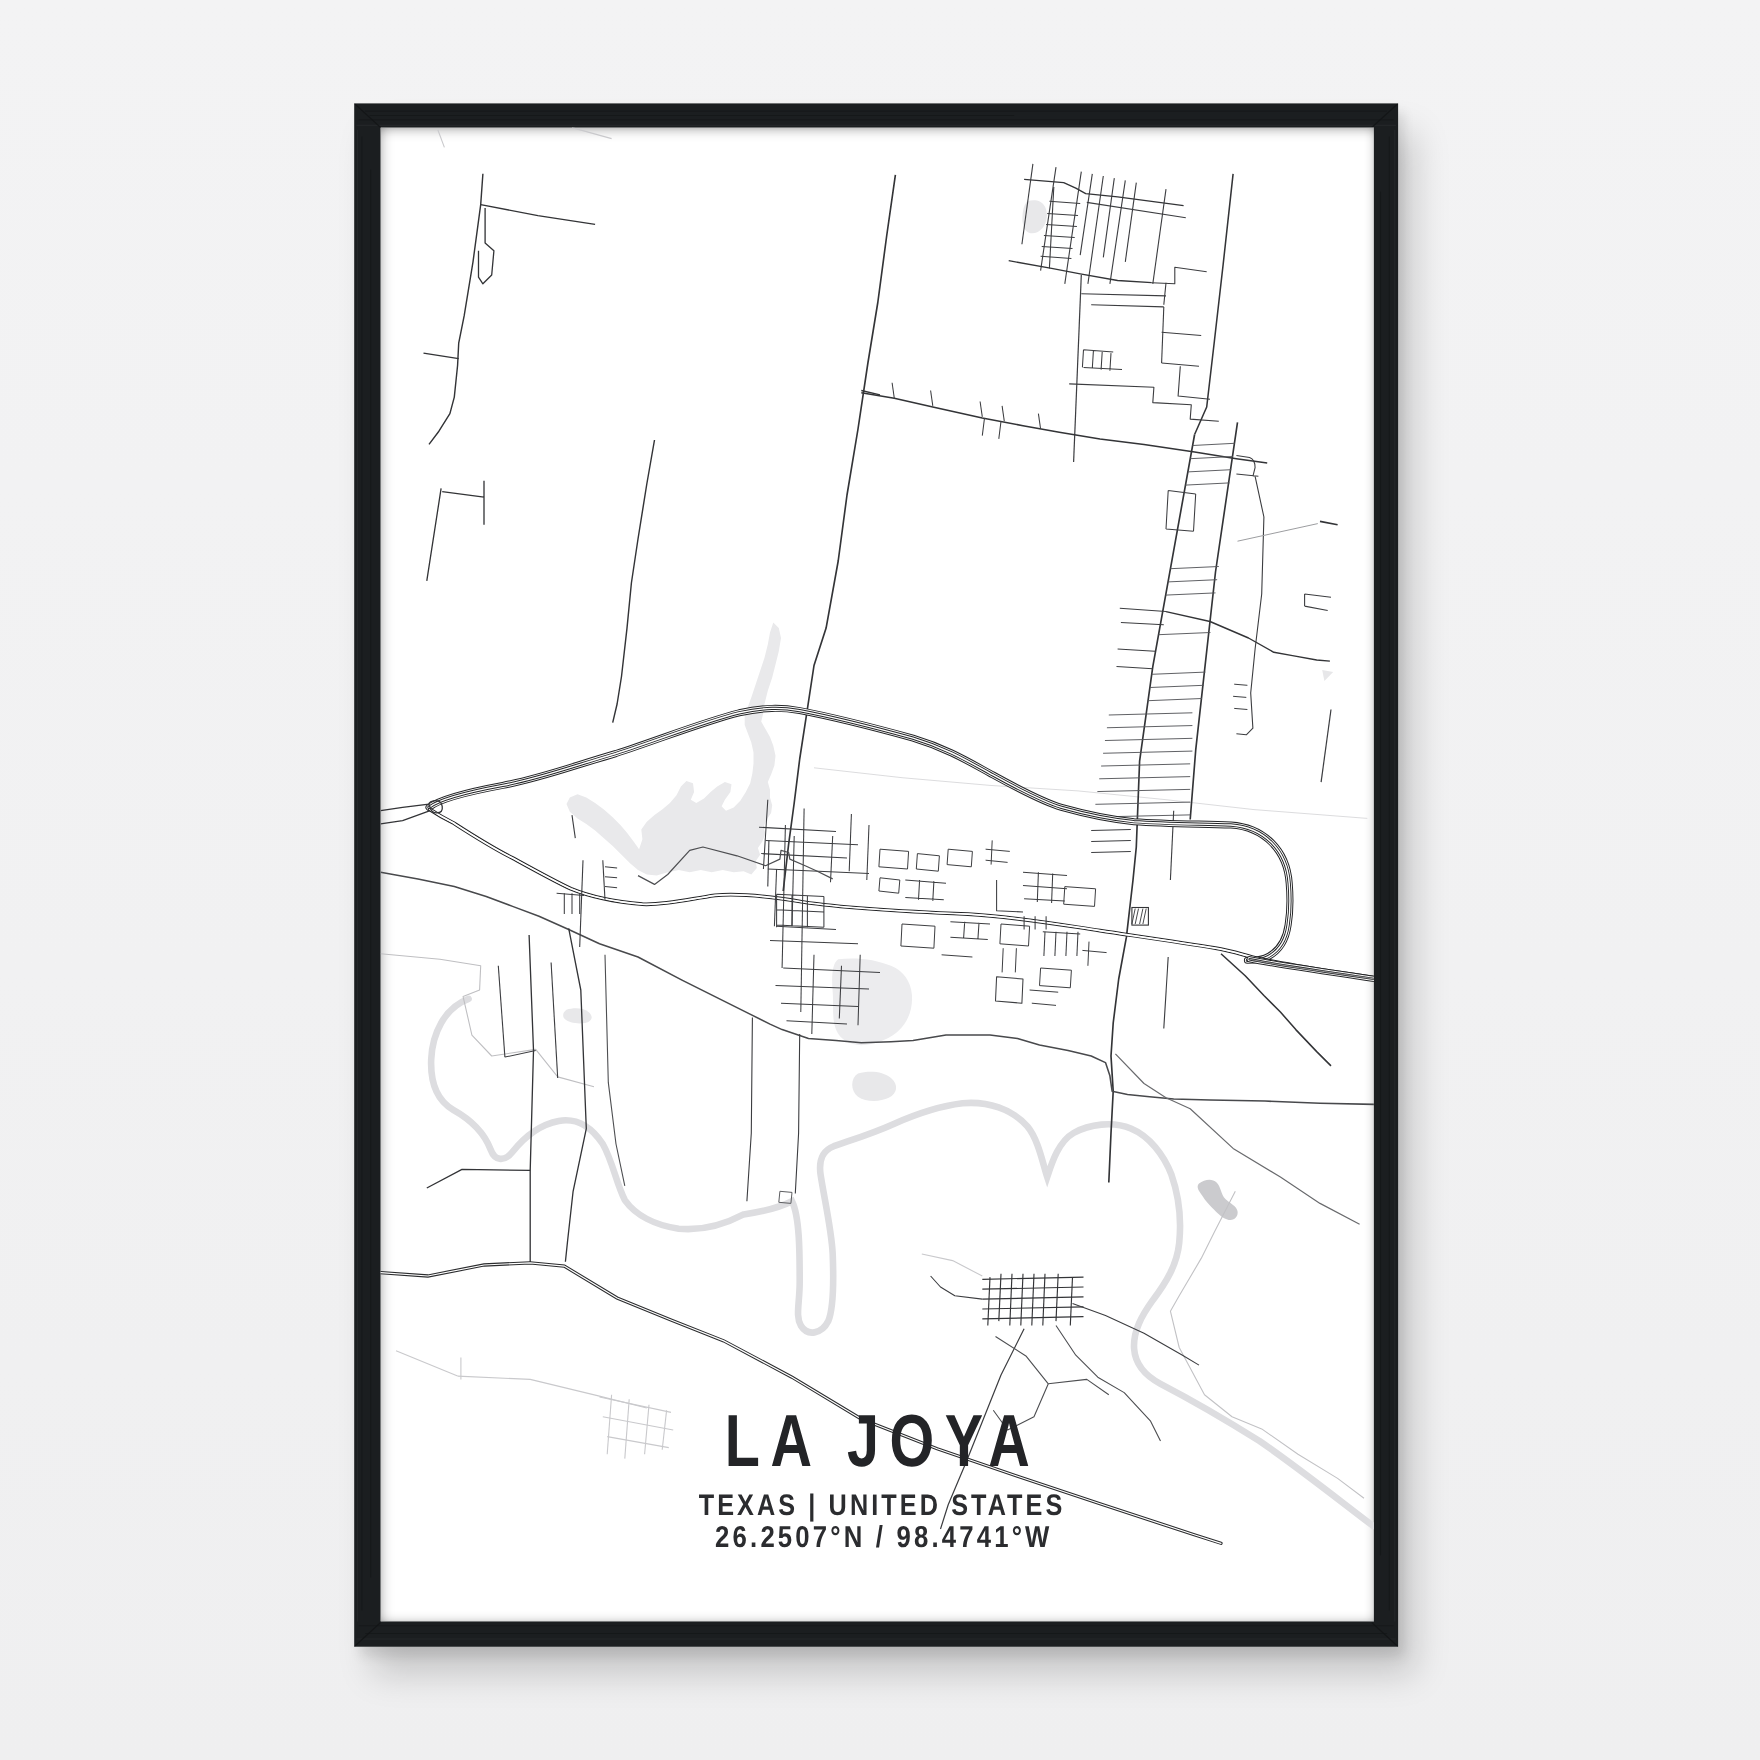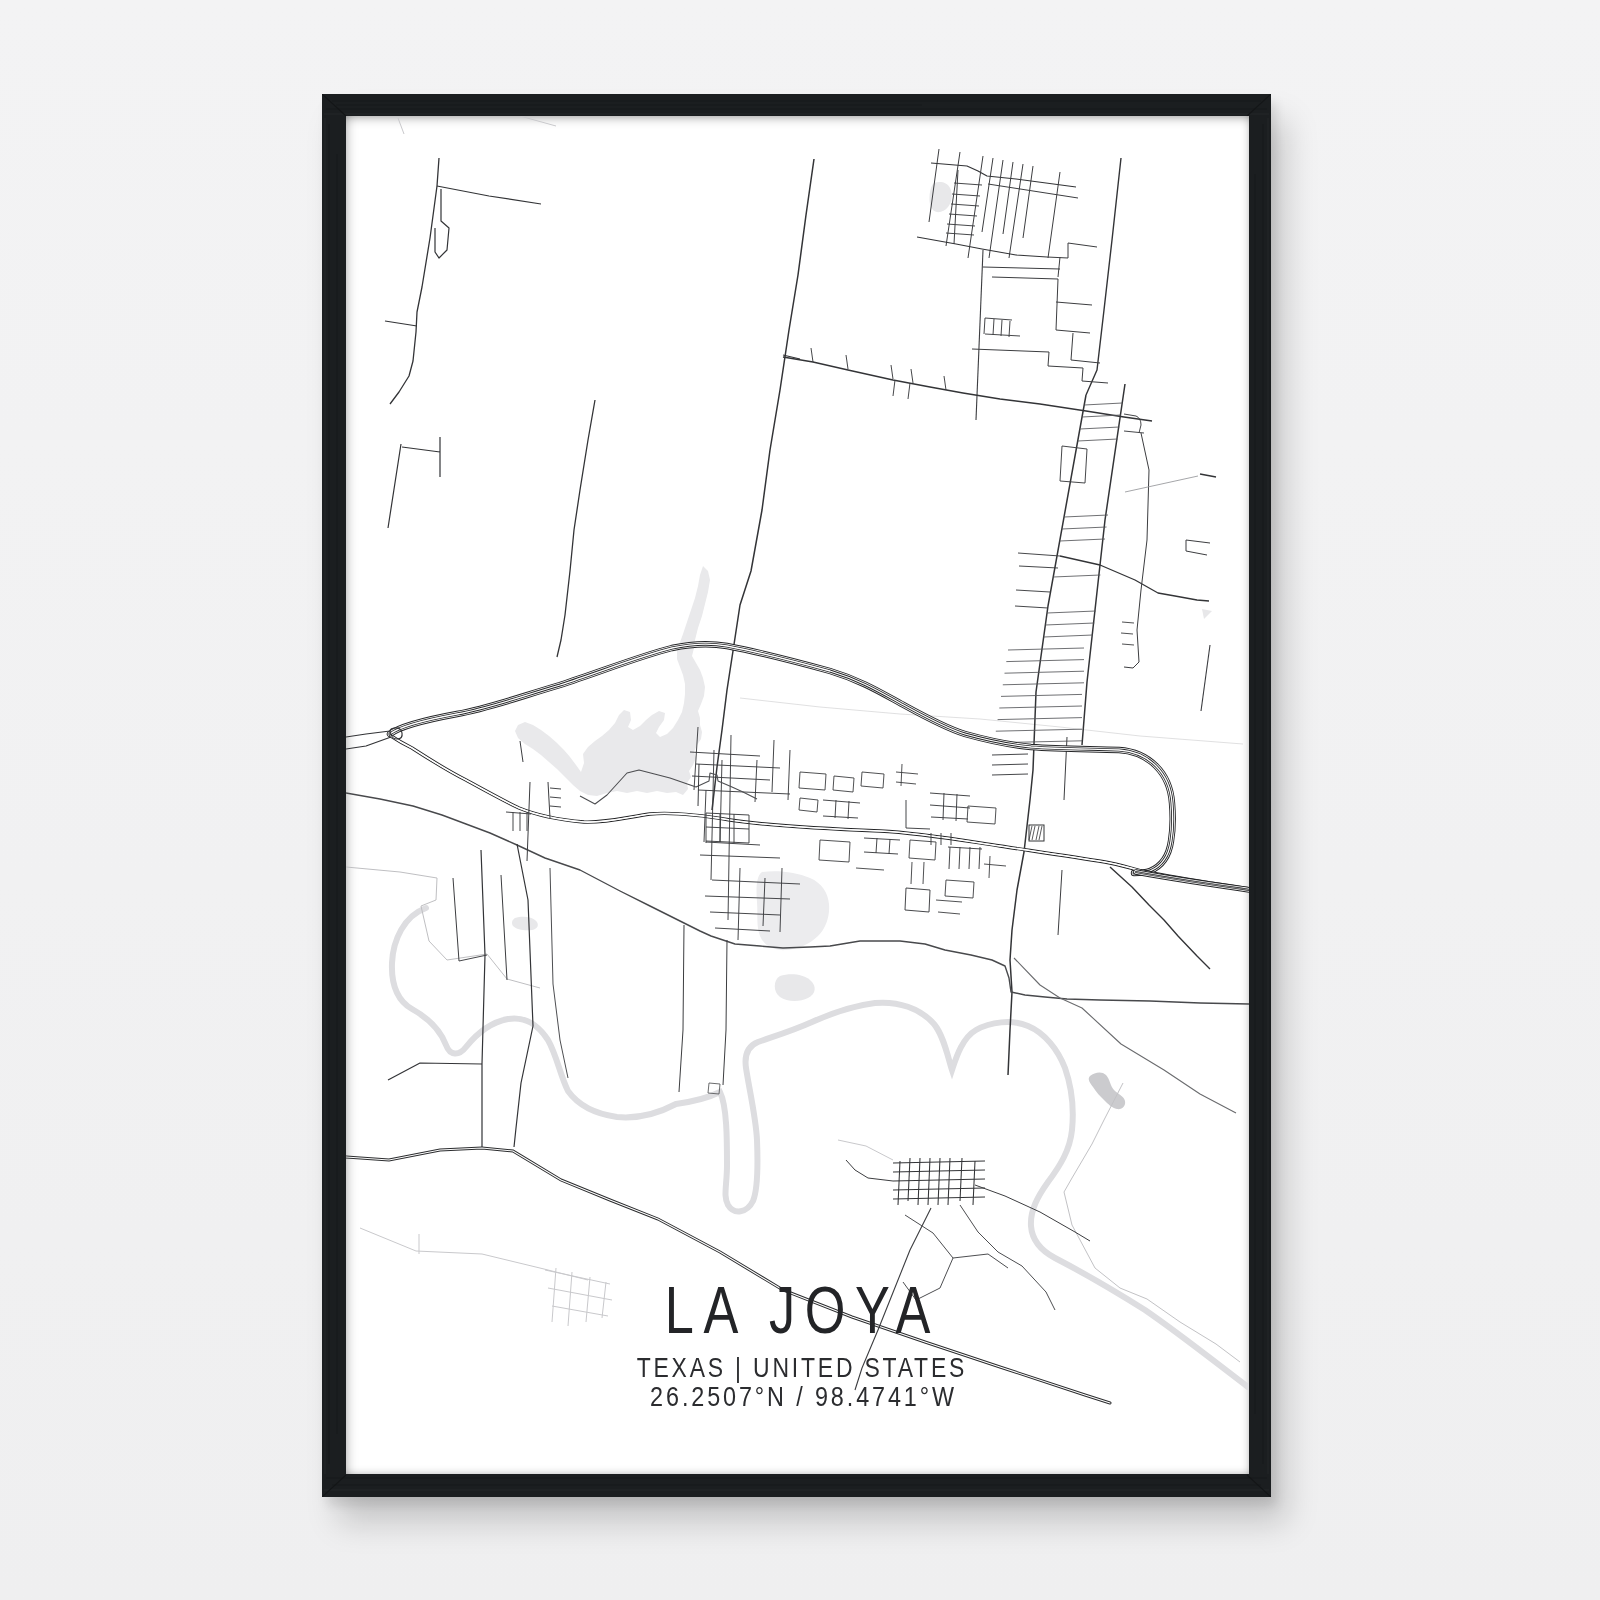--- a/index.html
+++ b/index.html
@@ -1,19 +1,19 @@
 <!DOCTYPE html>
 <html><head>
 <meta charset="utf-8">
 <style>
   html,body { margin:0; padding:0; }
   body { width:1600px; height:1600px; background:linear-gradient(180deg,#f3f3f4 0%,#f1f1f2 55%,#efeff0 100%);
          font-family:"Liberation Sans", sans-serif; position:relative; overflow:hidden; }
   .frame { position:absolute; left:322px; top:94px; width:949px; height:1403px;
-           background:#1b1e20; box-shadow: 16px 26px 30px rgba(0,0,0,0.17), 5px 8px 10px rgba(0,0,0,0.10); }
+           background:#1b1e20; box-shadow: 16px 26px 30px rgba(0,0,0,0.17), 5px 8px 10px rgba(0,0,0,0.10); font-weight: bold; }
   .paper { position:absolute; left:24px; top:22px; width:903px; height:1358px; background:#ffffff;
            box-shadow: inset 0 10px 12px -10px rgba(0,0,0,0.45), inset 10px 0 12px -10px rgba(0,0,0,0.35),
                        inset -8px 0 10px -9px rgba(0,0,0,0.30), inset 0 -8px 10px -9px rgba(0,0,0,0.30); }
   .grain { position:absolute; left:0; top:0; width:100%; height:100%; opacity:0.35; }
 </style>
 </head>
 <body>
 
 <div class="frame">
 

